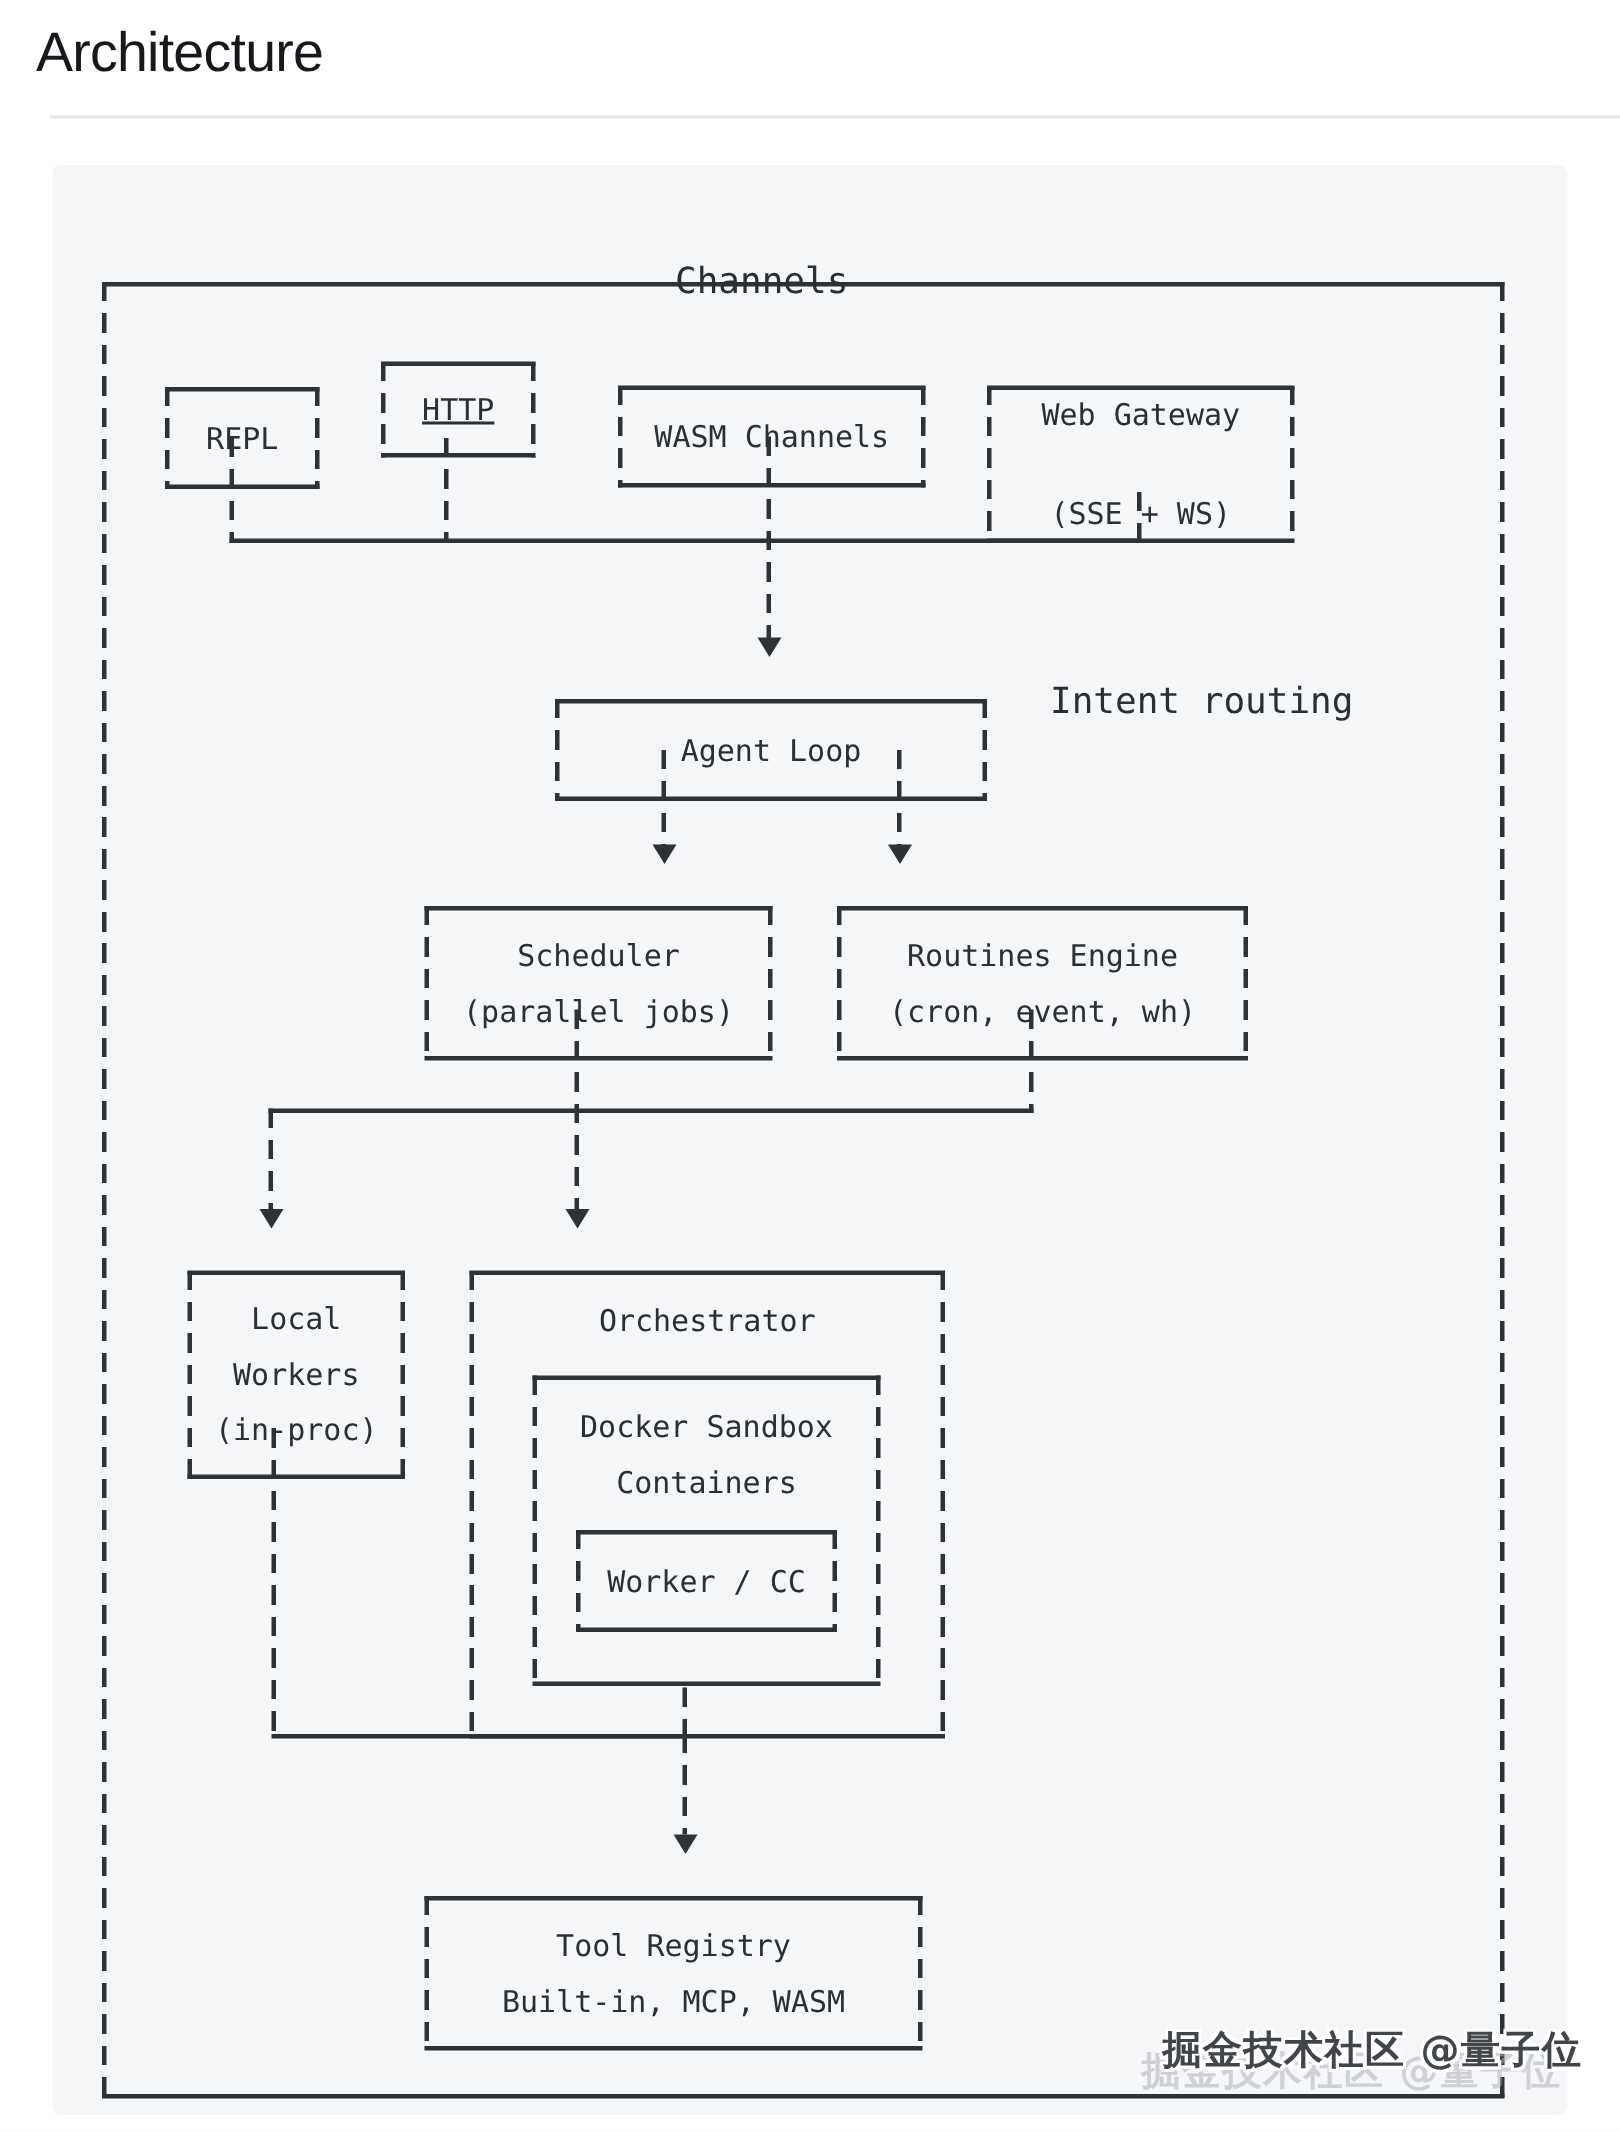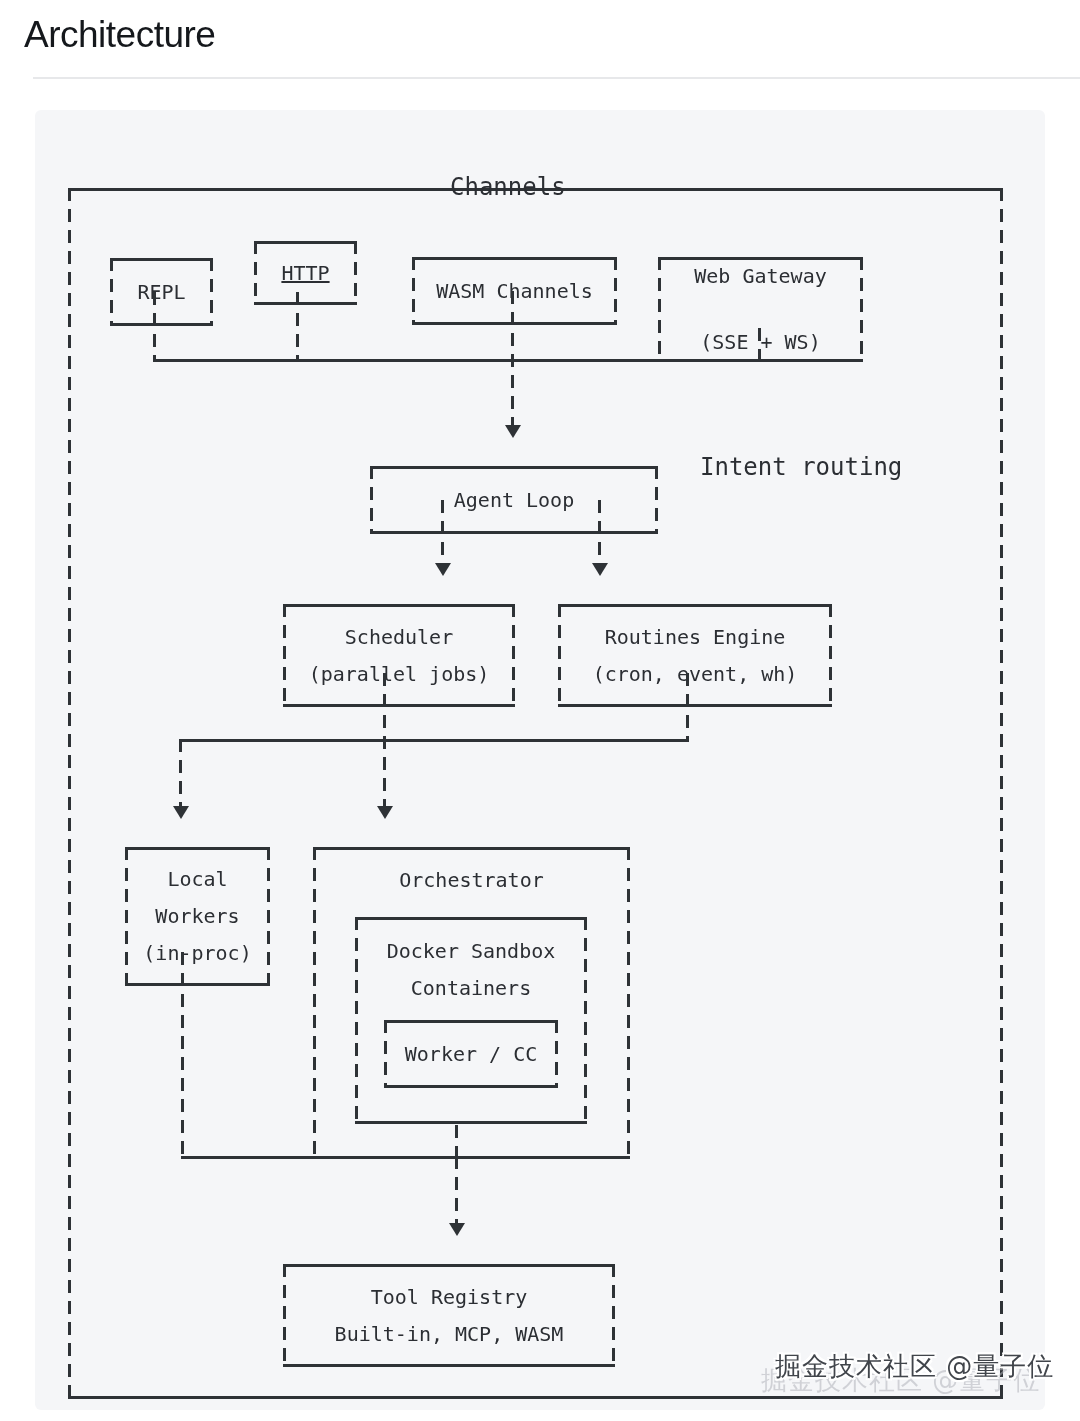--- a/index.html
+++ b/index.html
@@ -28,21 +28,21 @@
 
   .vline{position:absolute;width:3px;
         background:repeating-linear-gradient(180deg,var(--line) 0 13px,transparent 13px 21px);}
   .hline{position:absolute;height:3px;background:var(--line);}
   .arr{position:absolute;width:0;height:0;border-left:8px solid transparent;
        border-right:8px solid transparent;border-top:13px solid var(--line);}
   .diagram-text{position:absolute;font-size:24px;line-height:36px;color:var(--text);white-space:pre;}
 
   .watermark{position:absolute;left:775px;top:1349px;
       font-family:"DejaVu Sans","Liberation Sans",sans-serif;
-      font-size:26px;font-weight:400;color:var(--watermark);letter-spacing:1px;white-space:pre;
+      font-size:26px;font-weight:700;color:var(--watermark);letter-spacing:1px;white-space:pre;
       text-shadow:-2px -2px 0 #fff, 2px -2px 0 #fff, -2px 2px 0 #fff, 2px 2px 0 #fff,
                   0 -2px 0 #fff, 0 2px 0 #fff, -2px 0 0 #fff, 2px 0 0 #fff,
                   -14px 14px 0 rgba(176,179,186,0.55);}
 </style>
 </head>
 <body>
 
 <div class="canvas">
 
   <h1 class="page-title">Architecture</h1>

